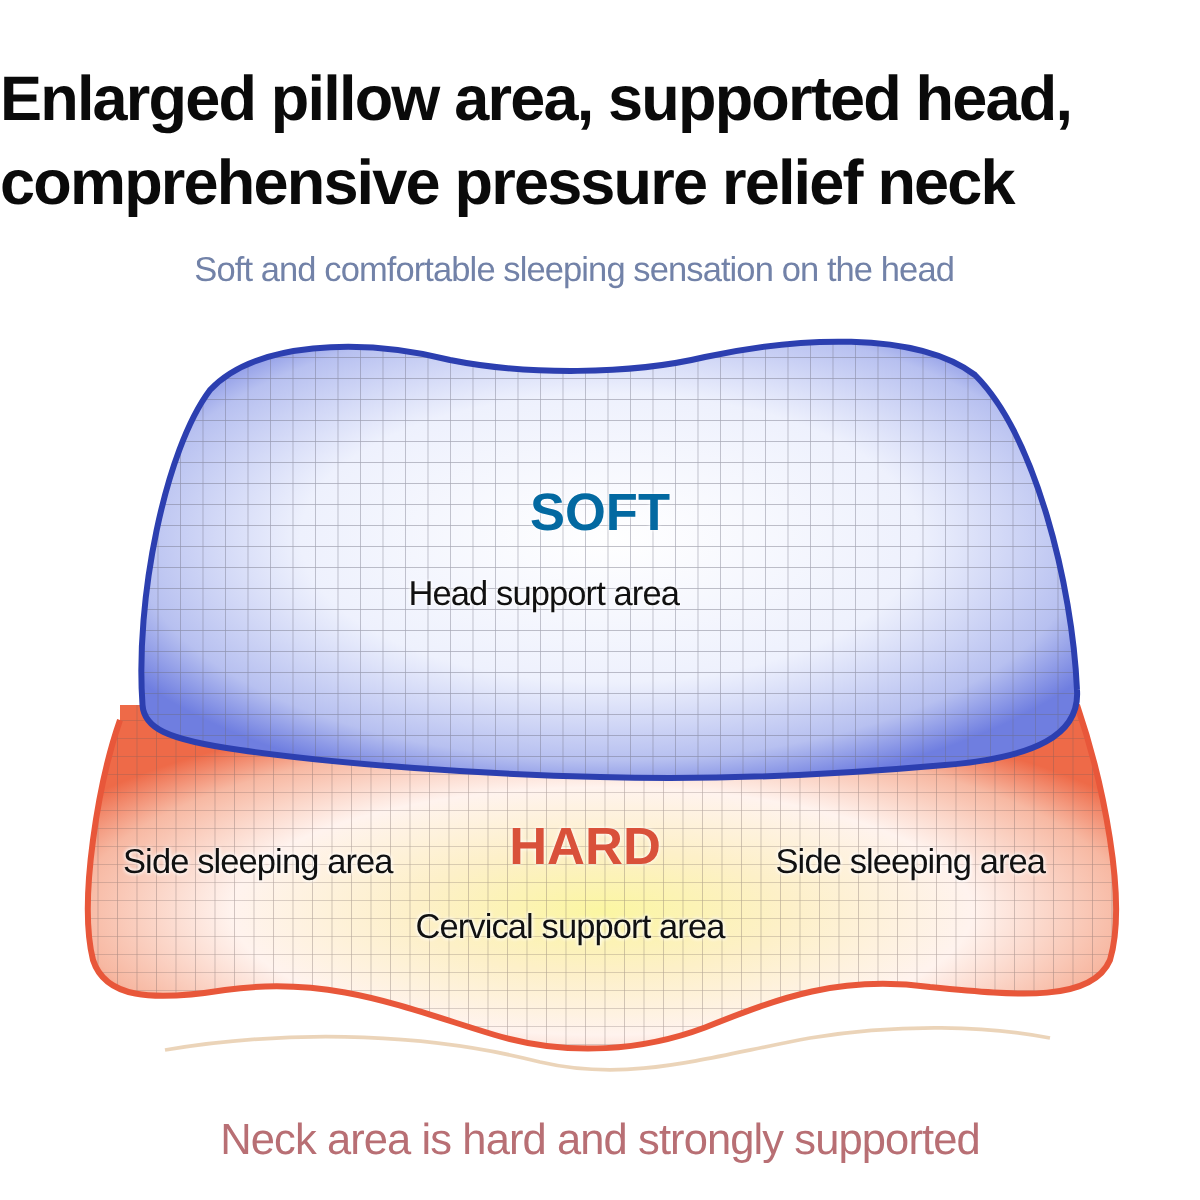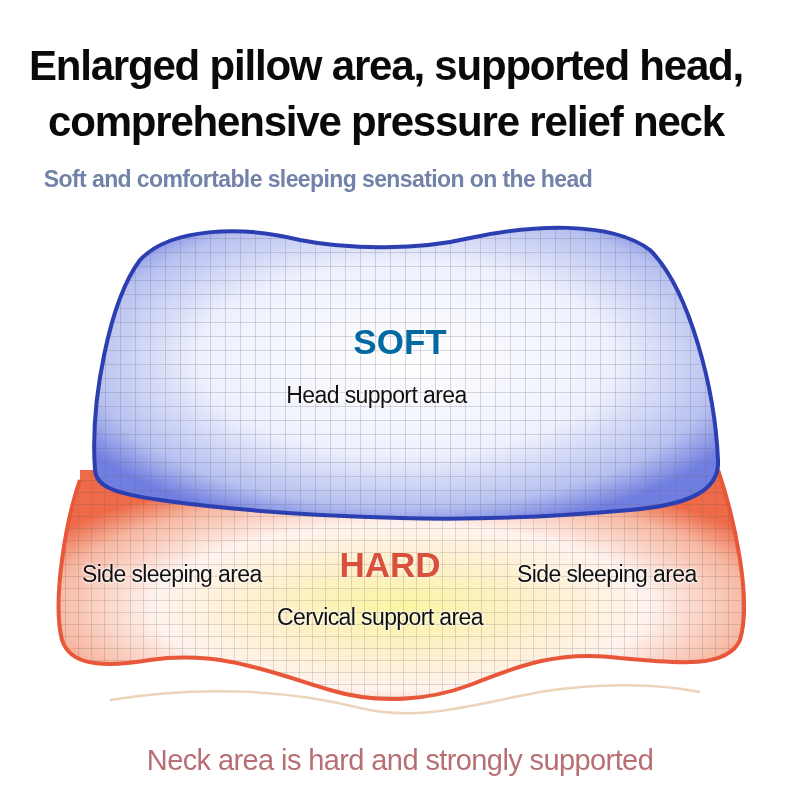--- a/index.html
+++ b/index.html
@@ -1,20 +1,20 @@
 <!DOCTYPE html>
 <html><head>
 <meta charset="utf-8">
 <style>
   html, body { margin:0; padding:0; background:#ffffff; }
   body { width:800px; height:800px; position:relative; overflow:hidden; font-family:"Liberation Sans", sans-serif; }
-  .title { position:absolute; left:0; width:772px; text-align:center; font-weight:bold; font-size:42px; color:#0a0a0a; letter-spacing:-1.2px; line-height:48px; }
+  .title { position:absolute; left:0; width:772px; text-align:left; font-weight:bold; font-size:42px; color:#0a0a0a; letter-spacing:-1.2px; line-height:48px; }
   .t1 { top:42px; }
   .t2 { top:98px; }
-  .subtitle { position:absolute; top:166px; left:0; width:636px; text-align:center; font-size:23px; font-weight:bold; color:#7282a8; letter-spacing:-0.6px; }
+  .subtitle { position:absolute; top:166px; left:0; width:636px; text-align:right; font-size:23px; font-weight:normal; color:#7282a8; letter-spacing:-0.6px; }
   .footer { position:absolute; top:744px; left:0; width:800px; text-align:center; font-size:29px; font-weight:normal; color:#b86f74; letter-spacing:-0.6px; }
   svg.pillow { position:absolute; left:0; top:0; }
   .lbl { position:absolute; color:#111; font-size:23px; letter-spacing:-0.6px; white-space:nowrap; text-shadow:0 0 3px #fff,0 0 3px #fff; }
   .soft { position:absolute; top:322px; left:0; width:800px; text-align:center; font-size:35px; font-weight:bold; color:#0369a1; text-shadow:0 0 3px #fff; }
   .hard { position:absolute; top:545px; left:0; width:780px; text-align:center; font-size:35px; font-weight:bold; color:#d9513a; text-shadow:0 0 3px #fff; }
 </style>
 </head>
 <body>
 
 <div class="title t1">Enlarged pillow area, supported head,</div>
@@ -59,20 +59,20 @@
   <g>
     <path d="M95 470 C90 400,110 300,140 260 C170 228,240 225,300 240 C350 250,420 250,470 238 C530 225,610 220,650 250 C690 290,715 390,718 460 C720 490,690 505,630 510 C540 518,470 520,400 518 C320 516,230 510,160 500 C110 493,96 485,95 470 Z" fill="url(#blueFill)"></path>
     <rect x="80" y="215" width="650" height="310" fill="url(#gridB)" clip-path="url(#clipBlue)"></rect>
     <path d="M95 470 C90 400,110 300,140 260 C170 228,240 225,300 240 C350 250,420 250,470 238 C530 225,610 220,650 250 C690 290,715 390,718 460 C720 490,690 505,630 510 C540 518,470 520,400 518 C320 516,230 510,160 500 C110 493,96 485,95 470 Z" fill="none" stroke="#2c3fb0" stroke-width="4"></path>
   </g>
 
   <path d="M110 700 C200 685,290 690,360 708 C420 722,470 705,540 692 C600 682,660 684,700 692" fill="none" stroke="#e6c9a8" stroke-width="2.5" opacity="0.8"></path>
 </svg>
 
 <div class="soft">SOFT</div>
-<div class="lbl" style="top:382px;left:0;width:725px;text-align:center;margin-left:14px;">Head support area</div>
+<div class="lbl" style="top:382px;left:0;width:725px;text-align:center;">Head support area</div>
 
 <div class="hard">HARD</div>
 <div class="lbl" style="top:561px;left:82px;">Side sleeping area</div>
 <div class="lbl" style="top:561px;left:517px;">Side sleeping area</div>
 <div class="lbl" style="top:604px;left:0;width:760px;text-align:center;">Cervical support area</div>
 
 <div class="footer">Neck area is hard and strongly supported</div>
 
 </body></html>

